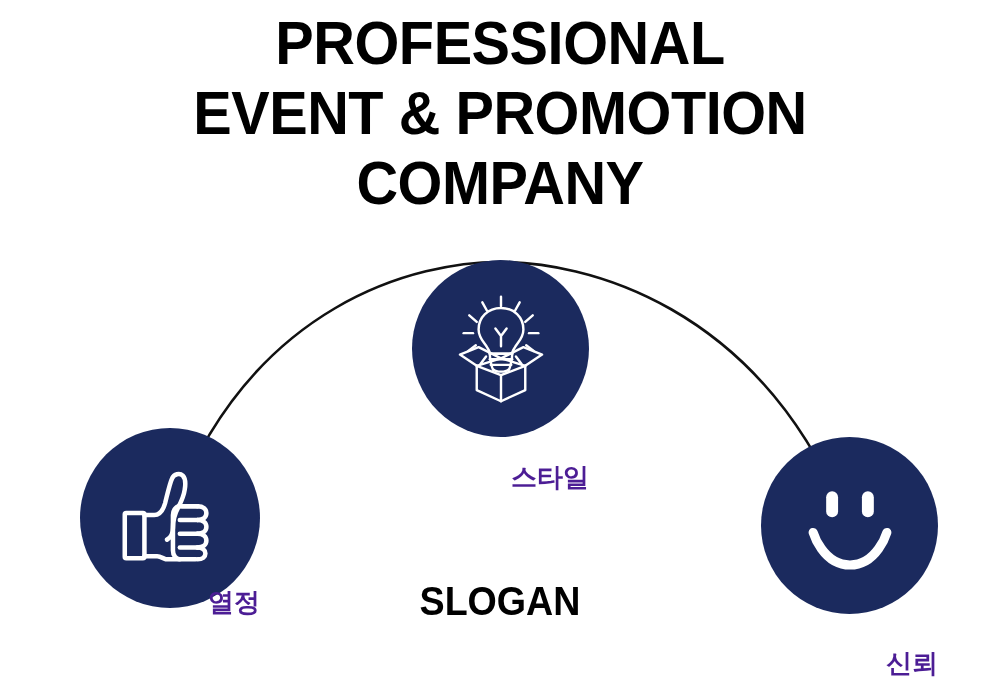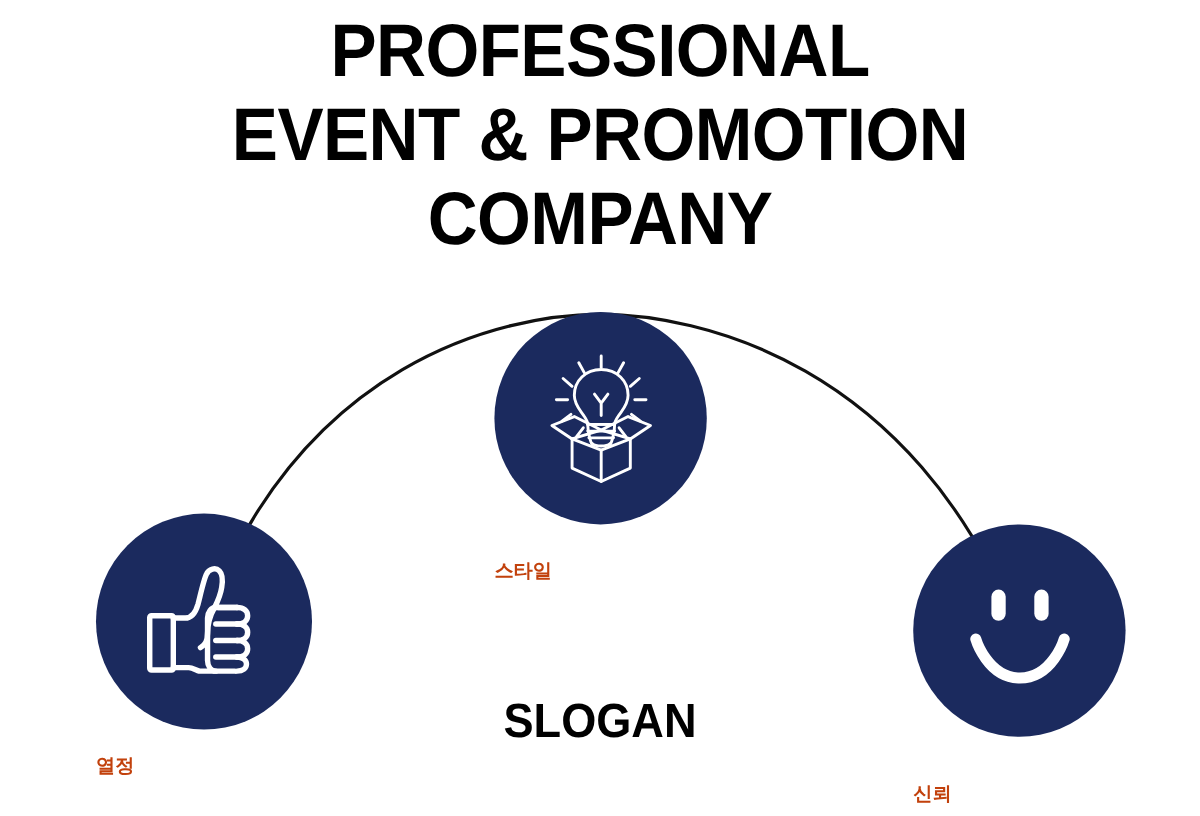--- a/index.html
+++ b/index.html
@@ -61,32 +61,32 @@
     background: #1b2a5e;
     display: flex;
     align-items: center;
     justify-content: center;
   }
   .node-circle svg {
     display: block;
   }
   .node-label {
     position: absolute;
-    text-align: left;
-    color: #c2410c;
+    text-align: right;
+    color: #4c1d95;
     font-family: "Liberation Sans", "DejaVu Sans", sans-serif;
     font-weight: 700;
-    font-size: 16px;
+    font-size: 26px;
     line-height: 30px;
     white-space: nowrap;
   }
 
   
   #node-left   .node-circle { left: 80px;  top: 428px; width: 180px; height: 180px; }
-  #node-left   .node-label  { left: 80px;  top: 624px; width: 180px; }
+  #node-left   .node-label  { left: 80px;  top: 588px; width: 180px; font-family: Liberation Serif, serif; }
 
   #node-center .node-circle { left: 412px; top: 260px; width: 177px; height: 177px; }
   #node-center .node-label  { left: 412px; top: 462px; width: 177px; }
 
   #node-right  .node-circle { left: 761px; top: 437px; width: 177px; height: 177px; }
   #node-right  .node-label  { left: 761px; top: 648px; width: 177px; }
 
   
   .slogan {
     position: absolute;

